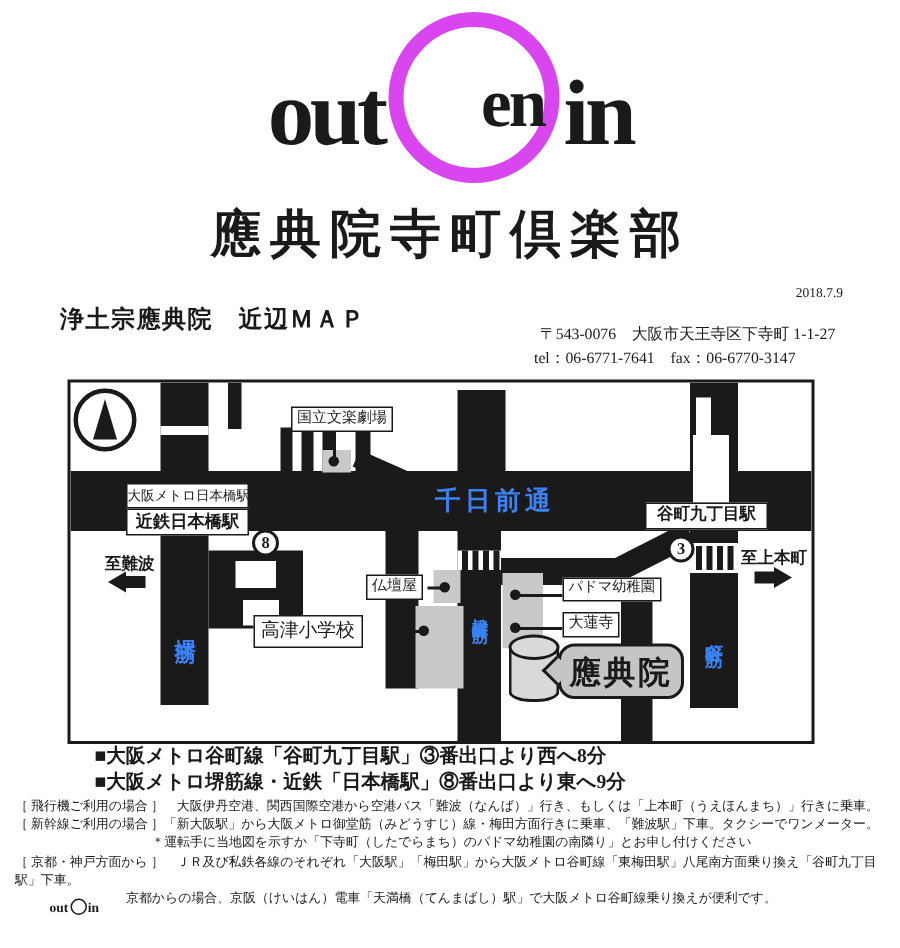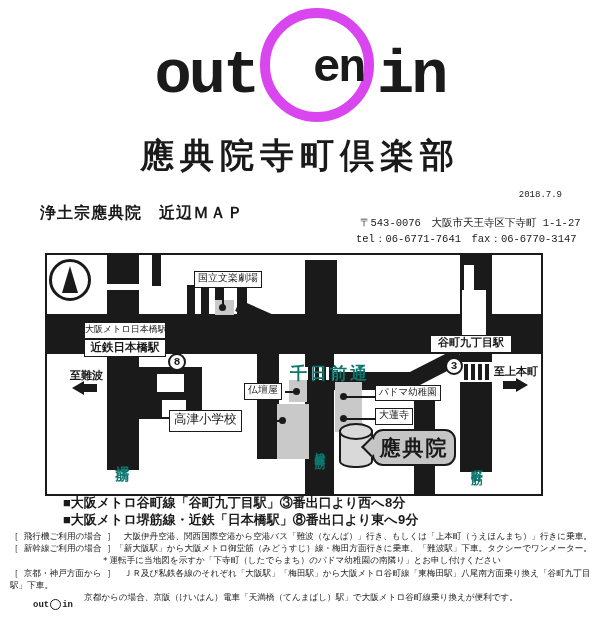--- a/index.html
+++ b/index.html
@@ -1,17 +1,17 @@
 <!DOCTYPE html>
 <html><head>
 <meta charset="utf-8">
 <style>
   html,body{margin:0;padding:0;background:#fff;}
   #page{position:relative;width:600px;height:632px;background:#fff;overflow:hidden;
-        font-family:Liberation Mono, monospace;color:#1a1a1a;}
+        font-family:Liberation Serif, serif;color:#1a1a1a;}
   
   .logo-row{position:absolute;top:8px;left:0;width:100%;display:flex;justify-content:center;align-items:center;}
   .logo-word{font-size:62px;font-weight:bold;letter-spacing:-3px;line-height:1;padding-top:22px;}
   .logo-circle{width:94px;height:94px;border:10px solid #d946ef;border-radius:50%;margin:0 3px;
                display:flex;align-items:center;justify-content:flex-end;}
   .logo-en{font-size:46px;font-weight:bold;letter-spacing:-2px;line-height:1;padding-top:8px;}
   .doc-title{position:absolute;top:133px;left:0;width:100%;text-align:center;
              font-size:34px;font-weight:bold;letter-spacing:6px;}
   .doc-date{position:absolute;top:190px;right:38px;font-size:9px;}
   .map-heading{position:absolute;top:203px;left:40px;font-size:16px;font-weight:bold;letter-spacing:1px;}
@@ -21,21 +21,21 @@
   #map{position:absolute;left:45px;top:253px;width:494px;height:239px;border:2px solid #1a1a1a;
        background:#fff;overflow:hidden;}
   .road{position:absolute;background:#1a1a1a;z-index:1;}
   .whitecut{position:absolute;background:#fff;z-index:4;}
   .stripe{position:absolute;background:#1a1a1a;z-index:5;}
   .grayb{position:absolute;background:#c9c9c9;z-index:2;}
   .dot{position:absolute;width:7px;height:7px;background:#1a1a1a;border-radius:50%;z-index:9;}
   .conn{position:absolute;background:#1a1a1a;z-index:8;}
   .lbl{position:absolute;background:#fff;border:1px solid #1a1a1a;z-index:10;
        white-space:nowrap;line-height:1.25;padding:1px 3px;text-align:center;}
-  .roadname{position:absolute;color:#0f766e;font-weight:bold;z-index:6;white-space:nowrap;margin-top:40px;}
+  .roadname{position:absolute;color:#3b82f6;font-weight:bold;z-index:6;white-space:nowrap;}
   .vert{writing-mode:vertical-rl;text-orientation:upright;letter-spacing:2px;}
   .numcircle{position:absolute;width:14px;height:14px;background:#fff;border:2px solid #1a1a1a;border-radius:50%;
              z-index:10;display:flex;align-items:center;justify-content:center;
              font-size:11px;font-weight:bold;line-height:1;}
   .dirtext{position:absolute;font-size:11px;font-weight:bold;z-index:10;white-space:nowrap;}
   .arrow{position:absolute;z-index:10;display:flex;align-items:center;}
   .tri-l{width:0;height:0;border-top:7px solid transparent;border-bottom:7px solid transparent;border-right:12px solid #1a1a1a;}
   .tri-r{width:0;height:0;border-top:7px solid transparent;border-bottom:7px solid transparent;border-left:12px solid #1a1a1a;}
   .bar{width:13px;height:8px;background:#1a1a1a;}
   .compass{position:absolute;left:2px;top:4px;width:36px;height:36px;border:3.5px solid #1a1a1a;border-radius:50%;

